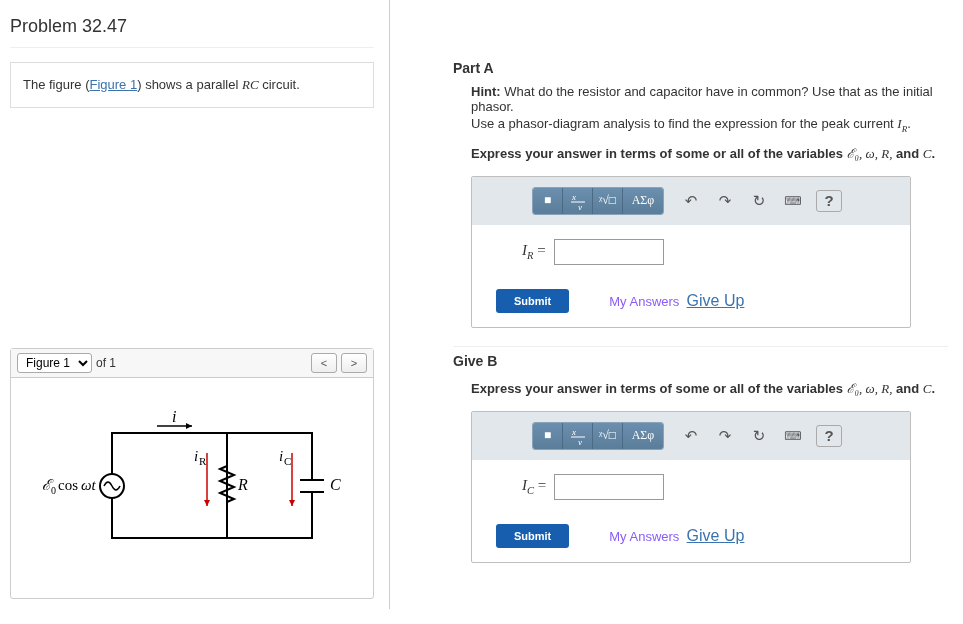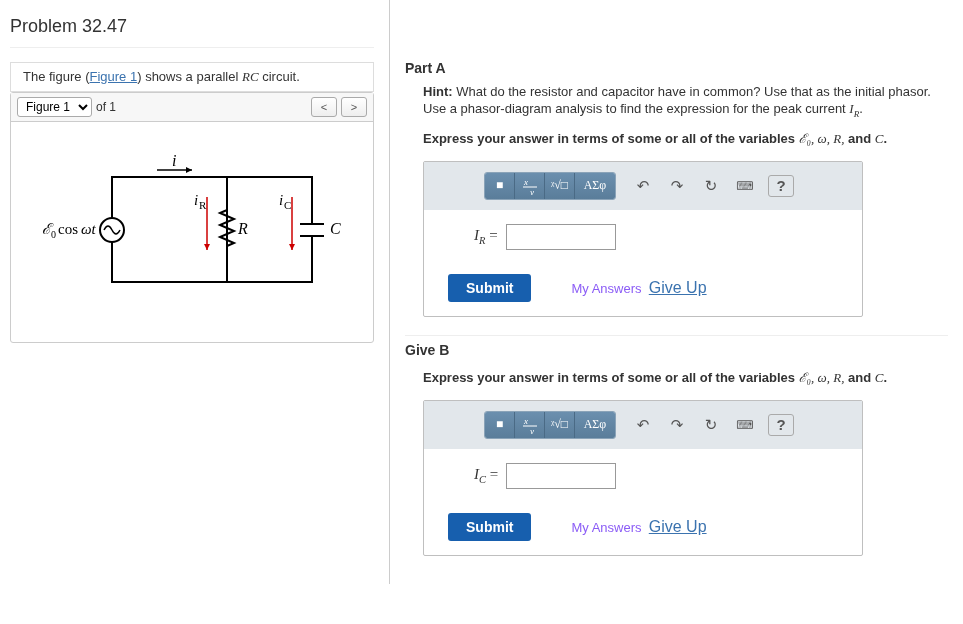--- a/index.html
+++ b/index.html
@@ -1,21 +1,21 @@
 <!DOCTYPE html>
 <html><head>
 <meta charset="utf-8">
 <style>
 * { box-sizing: border-box; margin: 0; padding: 0; }
 body { font-family: Arial, Helvetica, sans-serif; font-size: 13px; color: #333; background: #fff; width: 963px; }
-.container { display: flex; }
+.container { display: flex; gap: 48px; }
 .left-col { width: 390px; border-right: 1px solid #ccc; padding: 10px 15px 10px 10px; }
 .right-col { flex: 1; padding: 10px 15px; }
 .problem-title { font-size: 18px; font-weight: normal; padding: 6px 0 10px 0; border-bottom: 1px solid #eee; margin-bottom: 14px; }
-.intro-box { border: 1px solid #ddd; padding: 6px 12px; font-size: 13px; }
+.intro-box { border: 1px solid #ddd; padding: 14px 12px; font-size: 13px; margin-bottom: 240px; }
 .link { color: #3b73af; text-decoration: underline; cursor: pointer; }
 .figure-panel { border: 1px solid #ccc; border-radius: 3px; }
 .figure-header { display: flex; align-items: center; padding: 4px 6px; border-bottom: 1px solid #ccc; background: #f7f7f7; }
 .fig-select { font-size: 12px; height: 20px; border: 1px solid #aaa; border-radius: 3px; padding: 0 4px; background: #fff; }
 .nav-btn { width: 26px; height: 20px; border: 1px solid #aaa; border-radius: 3px; background: linear-gradient(#fff,#eee); font-size: 11px; color: #555; cursor: pointer; }
 .figure-body { padding: 20px 10px; display: flex; justify-content: center; }
 .part-label { font-size: 14px; font-weight: bold; margin-bottom: 8px; border-top: 1px solid #eee; padding-top: 6px; }
 .part-label.first { border-top: none; margin-top: 44px; }
 .part-content { padding-left: 18px; margin-bottom: 18px; }
 .instr { font-size: 13px; margin-bottom: 2px; }
@@ -24,21 +24,21 @@
 .answer-box { border: 1px solid #bfbfbf; border-radius: 2px; width: 440px; }
 .toolbar { background: #e2e7eb; padding: 10px 0 10px 60px; display: flex; align-items: center; gap: 0; }
 .tb-group { display: flex; border: 1px solid #8aa3b8; border-radius: 3px; overflow: hidden; margin-right: 10px; }
 .tb-btn { width: 30px; height: 26px; background: linear-gradient(#6b8fae,#5a7d9a); border: none; border-right: 1px solid #4a6a85; display: flex; align-items: center; justify-content: center; color: #fff; font-size: 12px; cursor: pointer; font-family: serif;}
 .tb-btn:last-child { border-right: none; }
 .tb-icon { width: 22px; height: 22px; border: none; background: transparent; display: flex; align-items: center; justify-content: center; color: #555; font-size: 15px; cursor: pointer; margin: 0 6px; }
 .answer-row { padding: 14px 0 14px 50px; display: flex; align-items: center; gap: 8px; }
 .answer-label { font-family: 'Times New Roman', serif; font-style: italic; font-size: 15px; }
 .answer-input { width: 110px; height: 26px; border: 1px solid #999; padding: 2px 4px; }
 .button-row { padding: 10px 0 14px 24px; display: flex; align-items: center; gap: 40px; }
-.submit-btn { background: #175fae; color: #fff; border: none; border-radius: 3px; padding: 6px 18px; font-size: 14px; font-weight: bold; cursor: pointer; }
+.submit-btn { background: #175fae; color: #fff; border: none; border-radius: 3px; padding: 6px 18px; font-size: 11px; font-weight: bold; cursor: pointer; }
 .my-answers { color: #8b5cf6; font-size: 13px; }
 .give-up { color: #3b73af; text-decoration: underline; font-size: 16px; }
 .italic-serif { font-family: 'Times New Roman', serif; font-style: italic; }
 .sub { font-size: 0.7em; vertical-align: sub; }
 svg text { font-family: 'Times New Roman', serif; }
 </style>
 </head>
 <body>
 
 <div class="container">

